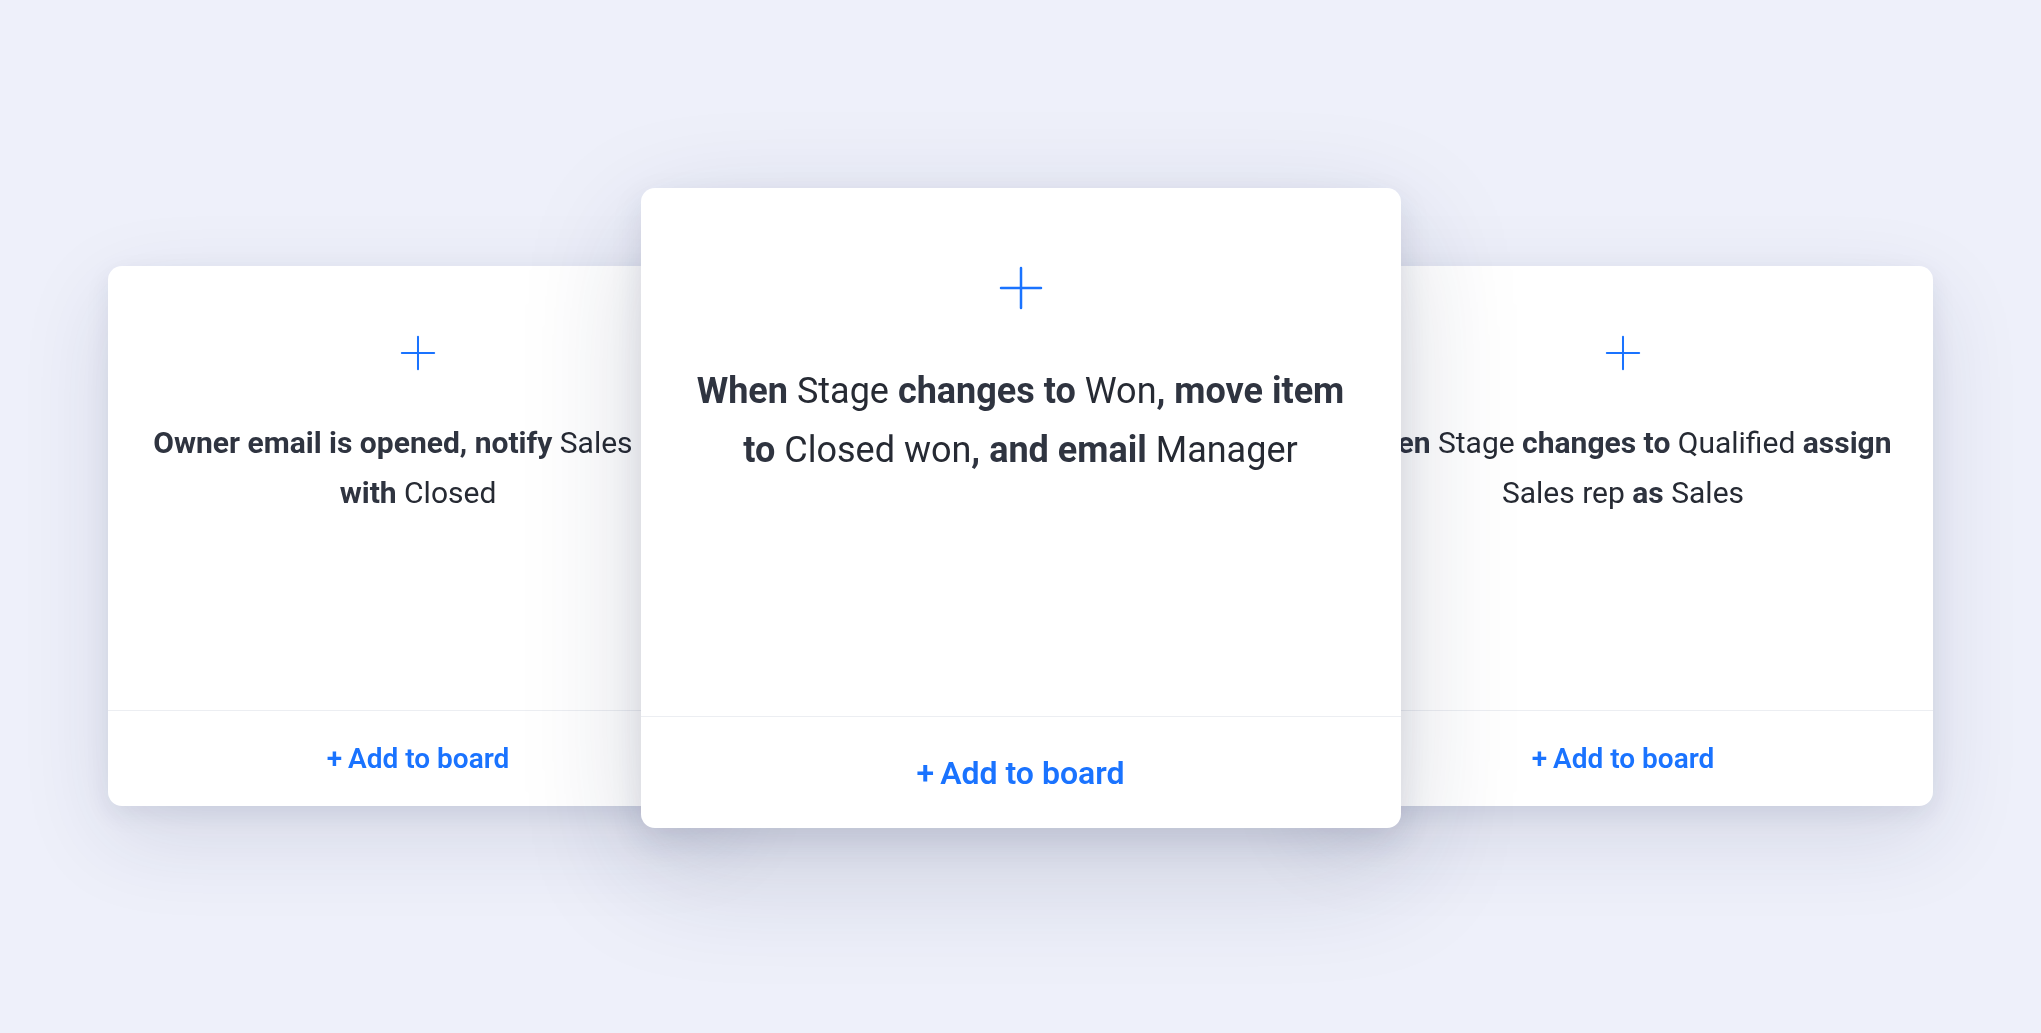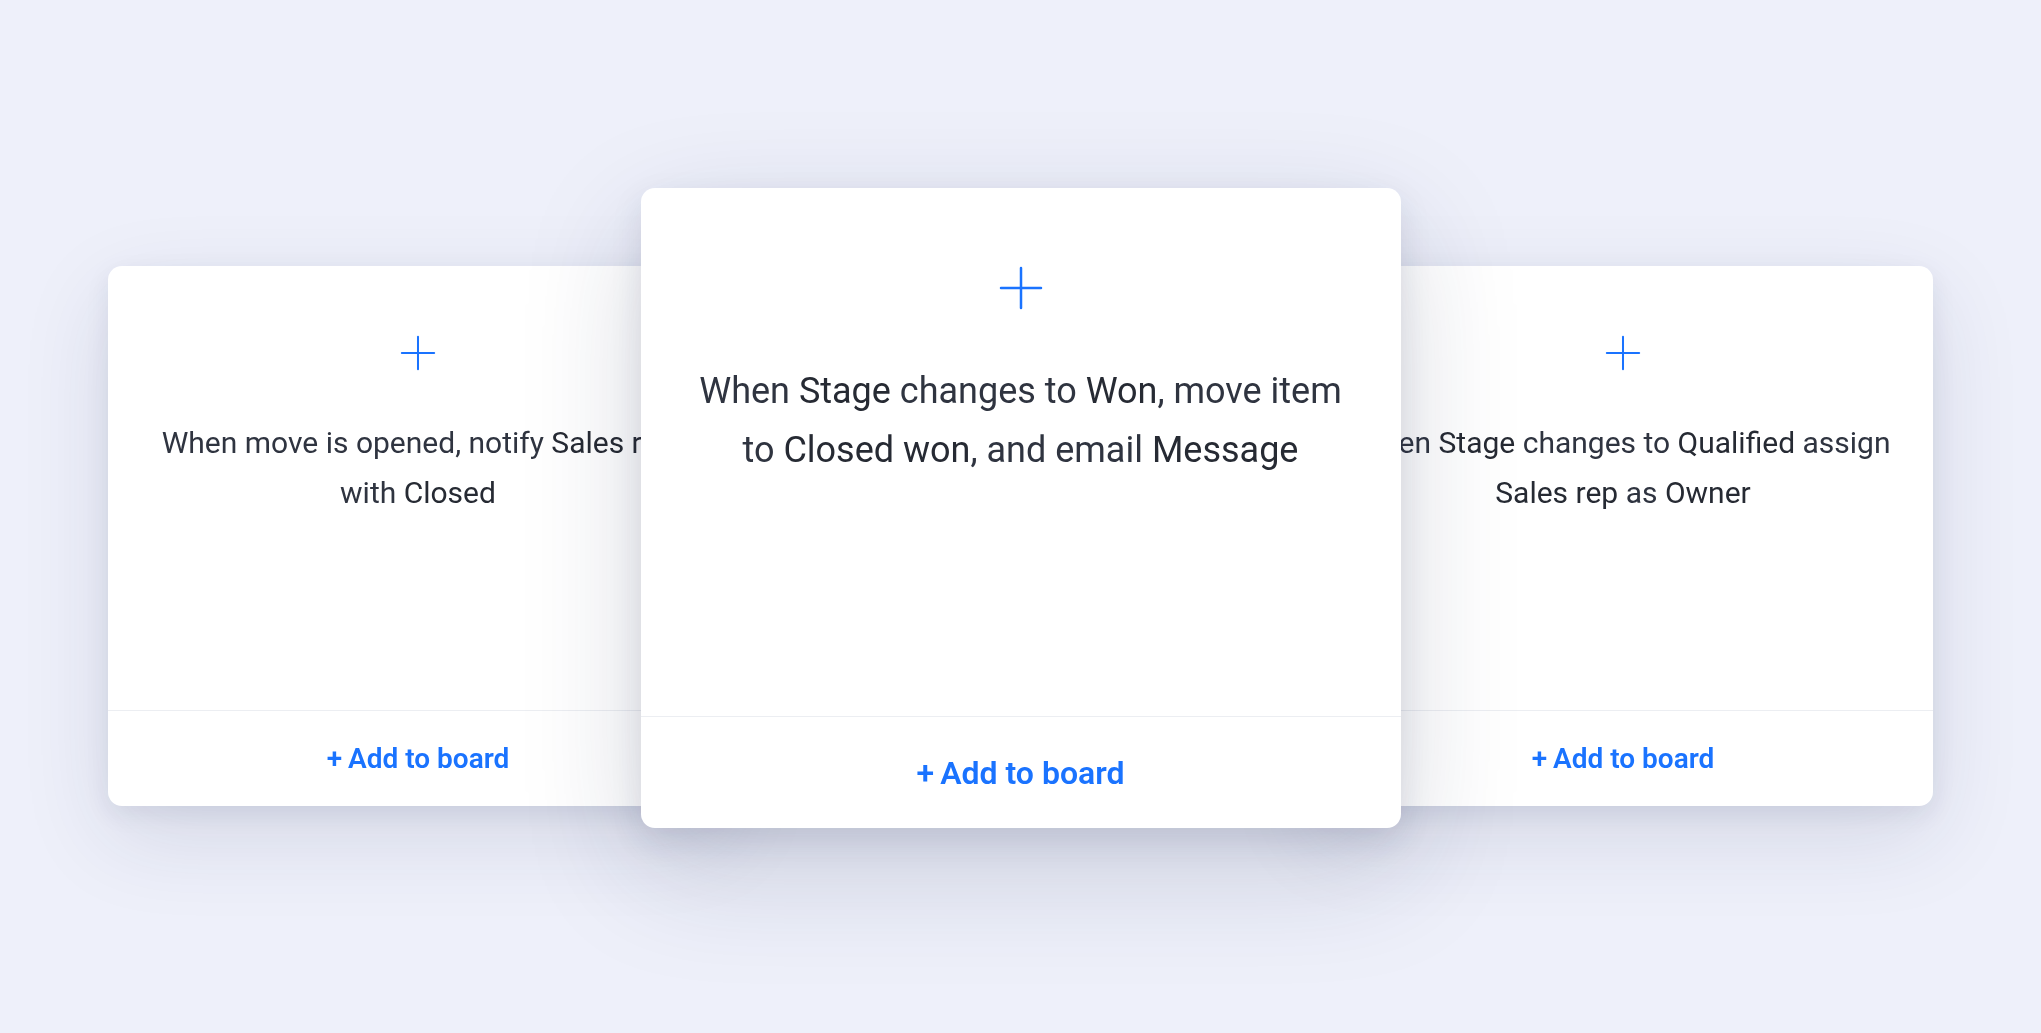--- a/index.html
+++ b/index.html
@@ -108,21 +108,21 @@
     .card-center .desc {
       font-size: 36px;
     }
     
     .desc strong {
       font-weight: 400;
       color: #262a33;
     }
     
     .desc span.regular {
-      font-weight: 400;
+      font-weight: 700;
       margin-top: 20px;
     }
     
     .footer {
       width: 100%;
       border-top: 1px solid #eceef2;
       display: flex;
       align-items: center;
       justify-content: center;
       cursor: pointer;
@@ -162,57 +162,57 @@
 <div class="canvas">
 
   <div class="card card-side card-left">
     <div class="plus-icon">
       <svg class="plus-svg" viewBox="0 0 52 52" fill="none" stroke="currentColor" stroke-width="2.5" stroke-linecap="round">
         <line x1="26" y1="6" x2="26" y2="46"></line>
         <line x1="6" y1="26" x2="46" y2="26"></line>
       </svg>
     </div>
     <div class="desc">
-      <p><span class="regular">When move is opened, notify </span><strong>Sales rep</strong><span class="regular"> with </span><strong>Closed</strong></p>
+      <p><span class="regular">Owner email is opened, notify </span><strong>Sales rep</strong><span class="regular"> with </span><strong>Closed</strong></p>
     </div>
     <div class="footer">
       <div class="add-btn">
         <span class="add-plus">+</span>
         <span>Add to board</span>
       </div>
     </div>
   </div>
 
   <div class="card card-side card-right">
     <div class="plus-icon">
       <svg class="plus-svg" viewBox="0 0 52 52" fill="none" stroke="currentColor" stroke-width="2.5" stroke-linecap="round">
         <line x1="26" y1="6" x2="26" y2="46"></line>
         <line x1="6" y1="26" x2="46" y2="26"></line>
       </svg>
     </div>
     <div class="desc">
-      <p><span class="regular">When </span><strong>Stage</strong><span class="regular"> changes to </span><strong>Qualified</strong><span class="regular"> assign </span><strong>Sales rep</strong><span class="regular"> as </span><strong>Owner</strong></p>
+      <p><span class="regular">When </span><strong>Stage</strong><span class="regular"> changes to </span><strong>Qualified</strong><span class="regular"> assign </span><strong>Sales rep</strong><span class="regular"> as </span><strong>Sales</strong></p>
     </div>
     <div class="footer">
       <div class="add-btn">
         <span class="add-plus">+</span>
         <span>Add to board</span>
       </div>
     </div>
   </div>
 
   <div class="card card-center">
     <div class="plus-icon">
       <svg class="plus-svg" viewBox="0 0 52 52" fill="none" stroke="currentColor" stroke-width="2.5" stroke-linecap="round">
         <line x1="26" y1="6" x2="26" y2="46"></line>
         <line x1="6" y1="26" x2="46" y2="26"></line>
       </svg>
     </div>
     <div class="desc">
-      <p><span class="regular">When </span><strong>Stage</strong><span class="regular"> changes to </span><strong>Won</strong><span class="regular">, move item to </span><strong>Closed won</strong><span class="regular">, and email </span><strong>Message</strong></p>
+      <p><span class="regular">When </span><strong>Stage</strong><span class="regular"> changes to </span><strong>Won</strong><span class="regular">, move item to </span><strong>Closed won</strong><span class="regular">, and email </span><strong>Manager</strong></p>
     </div>
     <div class="footer">
       <div class="add-btn">
         <span class="add-plus">+</span>
         <span>Add to board</span>
       </div>
     </div>
   </div>
 
 </div>

